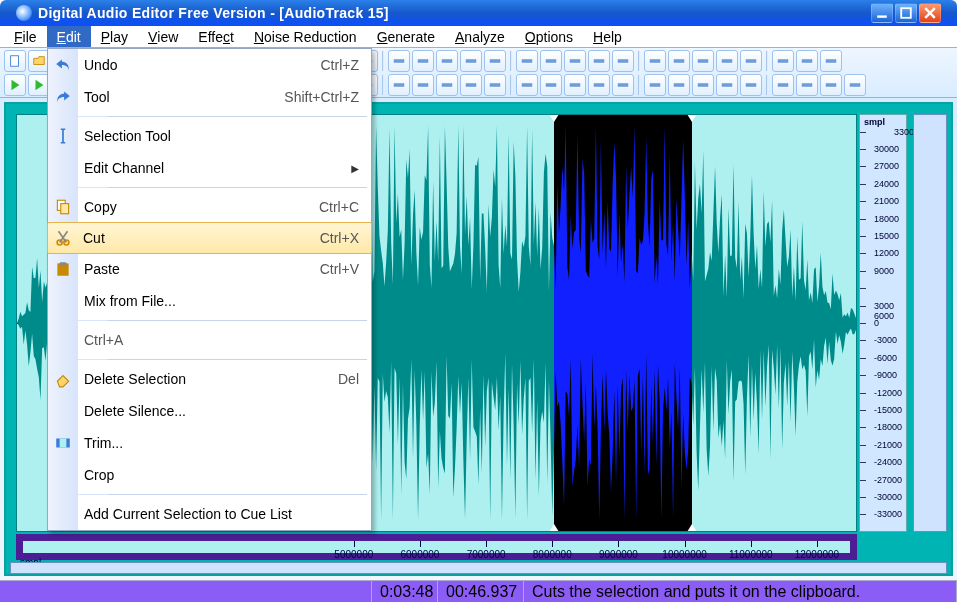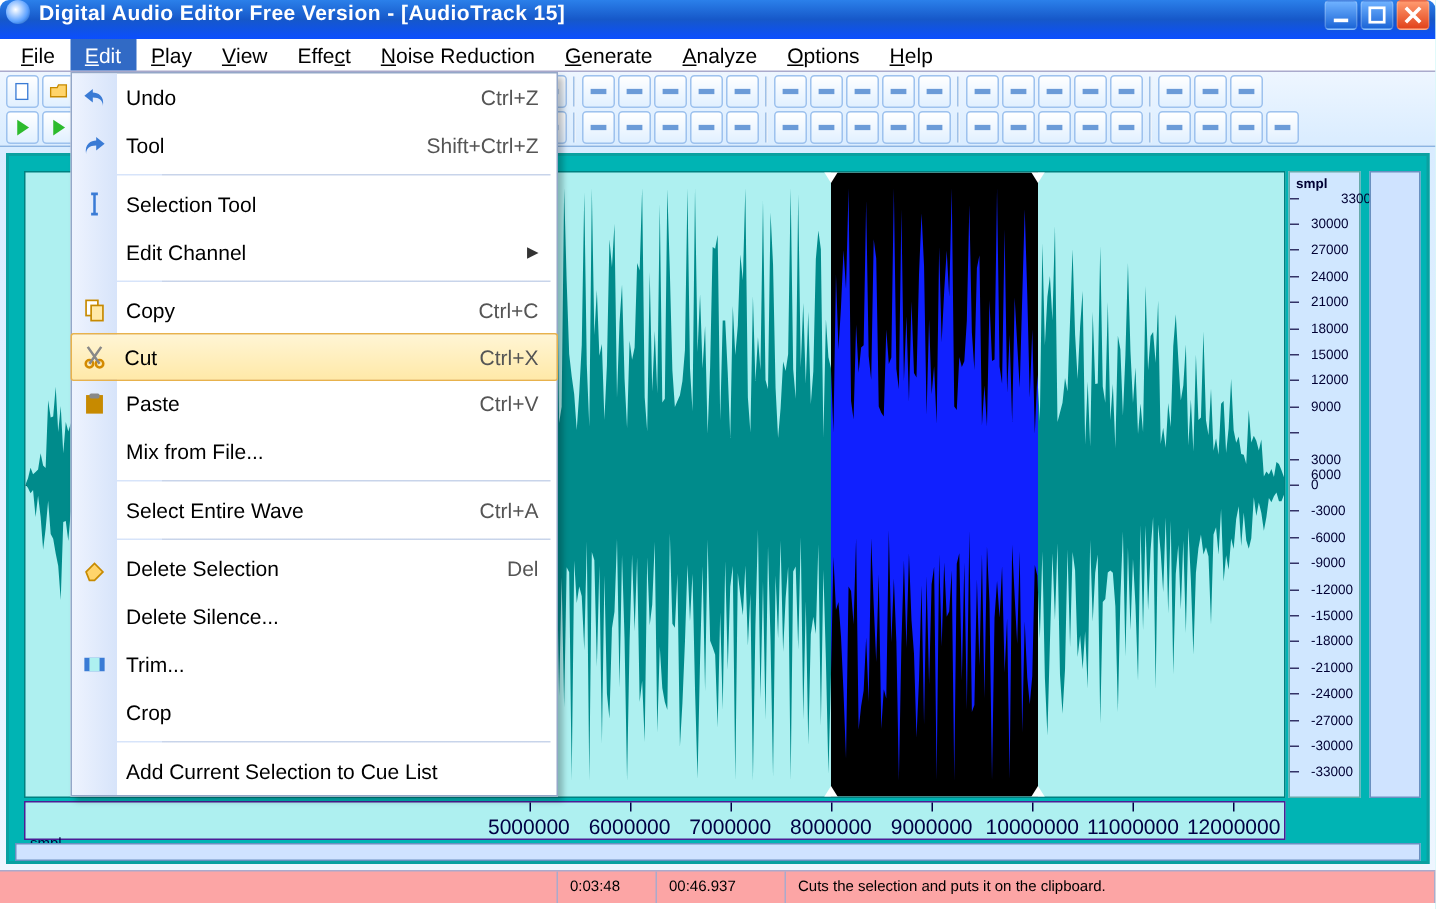--- a/index.html
+++ b/index.html
@@ -1,19 +1,19 @@
 <!DOCTYPE html>
 <html><head>
 <meta charset="utf-8">
 <style>
   * { box-sizing: border-box; margin: 0; padding: 0; font-family: "Tahoma", "Segoe UI", sans-serif; }
   body { width: 957px; height: 606px; overflow: hidden; background: #fff; font-size: 13px; color: #000; }
 
   
-  .titlebar { height: 26px; background: linear-gradient(to bottom, #2b80ea 0%, #1658c9 50%, #0b4eff 100%); display: flex; padding: 0 4px; color: #fff; border-top-left-radius: 6px; border-top-right-radius: 6px; }
+  .titlebar { height: 26px; background: linear-gradient(to bottom, #2b80ea 0%, #1658c9 50%, #0b4eff 100%); display: flex; align-items: center; padding: 0 16px; color: #fff; border-top-left-radius: 6px; border-top-right-radius: 6px; }
   .titlebar .appicon { width: 16px; height: 16px; background: radial-gradient(circle at 40% 40%, #fff,#5aa0ff 60%,#003a90); border-radius: 50%; margin-right: 6px; }
   .titlebar .title { flex: 1; font-weight: bold; font-size: 14px; letter-spacing: .3px; white-space: nowrap; }
   .winbtns { display: flex; gap: 2px; }
   .winbtn { width: 22px; height: 20px; border-radius: 3px; border: 1px solid #fff3; background: linear-gradient(to bottom,#6fb2ff,#1b64d6); display:flex;align-items:center;justify-content:center; color:#fff; font-weight:bold; font-size:12px;}
   .winbtn.close { background: linear-gradient(to bottom,#ff9a6f,#e1431b); }
   .winbtn svg { width:12px; height:12px; }
 
   
   .menubar { height: 22px; background: #fff; border-bottom: 1px solid #aac; display: flex; align-items: stretch; padding: 0 4px; font-size: 14px; }
   .menuitem { padding: 2px 10px; display:flex; align-items:center; cursor:default; }
@@ -30,36 +30,36 @@
   
   .client { position: relative; height: 482px; background: linear-gradient(to bottom,#d9ecff,#eef6ff); padding: 4px; }
   .docframe { position:relative; width:100%; height:100%; border:2px solid #0aa0a0; background:#00b4b4; overflow:hidden; }
   .wavearea { position:absolute; left:10px; right:94px; top:10px; bottom:42px; background:#aef0f0; border:1px solid #008080; overflow:hidden; }
   .selection { position:absolute; top:0; bottom:0; background:#000; }
   .midline { position:absolute; left:0; right:0; top:50%; height:1px; background:#000; }
   .wave-svg { position:absolute; left:0; top:0; width:100%; height:100%; }
   .sel-wave { position:absolute; top:0; bottom:0; overflow:hidden; }
   .sel-wave svg { position:absolute; top:0; height:100%; }
 
-  .xruler { position:absolute; left:10px; right:94px; bottom:14px; height:26px; background:#aef0f0; border:1px solid #4c1d95; font-size:14px; color:#004; }
+  .xruler { position:absolute; left:10px; right:94px; bottom:14px; height:26px; background:#aef0f0; border:7px solid #4c1d95; font-size:10px; color:#004; }
   .xruler .tick { position:absolute; top:0; width:1px; height:6px; background:#004; }
   .xruler .lbl { position:absolute; top:8px; transform:translateX(-50%); }
 
   .yruler { position:absolute; right:44px; top:10px; bottom:42px; width:48px; background:#d0e7ff; border:1px solid #6aa; font-size:9px; color:#003; }
   .yruler .yh { position:absolute; left:4px; top:2px; font-weight:bold; }
   .yruler .yl { position:absolute; left:14px; transform:translateY(-50%); }
   .yruler .yt { position:absolute; left:0; width:6px; height:1px; background:#336; }
 
   .vscroll { position:absolute; right:4px; top:10px; bottom:42px; width:34px; background:#cfe3ff; border:1px solid #6a90c0; }
   .smpl-label { position:absolute; left:14px; bottom:6px; font-size:10px; color:#004; }
 
   .hscroll { position:absolute; left:4px; right:4px; bottom:0px; height:12px; background:#cfe3ff; border:1px solid #6a90c0; }
 
   
-  .statusbar { height: 22px; background:#fca5a5; border-top:1px solid #aac; display:flex; font-size:10px; }
+  .statusbar { height: 22px; background:#8b5cf6; border-top:1px solid #aac; display:flex; font-size:16px; }
   .statcell { border-right:1px solid #aac; padding:2px 8px; display:flex; align-items:center; white-space:nowrap; }
 
   
   .dropdown { position:absolute; left:47px; top:48px; width:325px; background:#fff; border:1px solid #94a7c8; box-shadow: 3px 3px 4px rgba(0,0,0,.25); z-index:100; font-size:14px; }
   .dropdown .iconcol { position:absolute; left:0; top:0; bottom:0; width:30px; background: linear-gradient(to right,#eef3fe,#d7e4fa); }
   .dd-row { position:relative; height:32px; display:flex; align-items:center; padding-left:36px; padding-right:12px; cursor:default; }
   .dd-row.hover { background: linear-gradient(to bottom,#fff5d5,#ffe9a8); border:1px solid #e8b24c; border-radius:2px; margin:-1px; padding-left:35px; }
   .dd-row .lbl { flex:1; }
   .dd-row .accel { color:#555; }
   .dd-row .arrow { color:#333; font-size:10px; margin-left:auto; }
@@ -625,21 +625,20 @@
         </svg>
       </span>
       <span class="lbl">Paste</span>
       <span class="accel">Ctrl+V</span>
     </div>
     <div class="dd-row">
       <span class="lbl">Mix from File...</span>
     </div>
     <div class="dd-sep"></div>
     <div class="dd-row">
-      <span class="lbl">Select Entire Wave</span>
       <span class="accel">Ctrl+A</span>
     </div>
     <div class="dd-sep"></div>
     <div class="dd-row">
       <span class="ico">
         <svg viewBox="0 0 16 16">
           <path d="M3 10l5-5 5 5-5 5H5z" fill="#ffd46b" stroke="#c78a00"></path>
         </svg>
       </span>
       <span class="lbl">Delete Selection</span>

